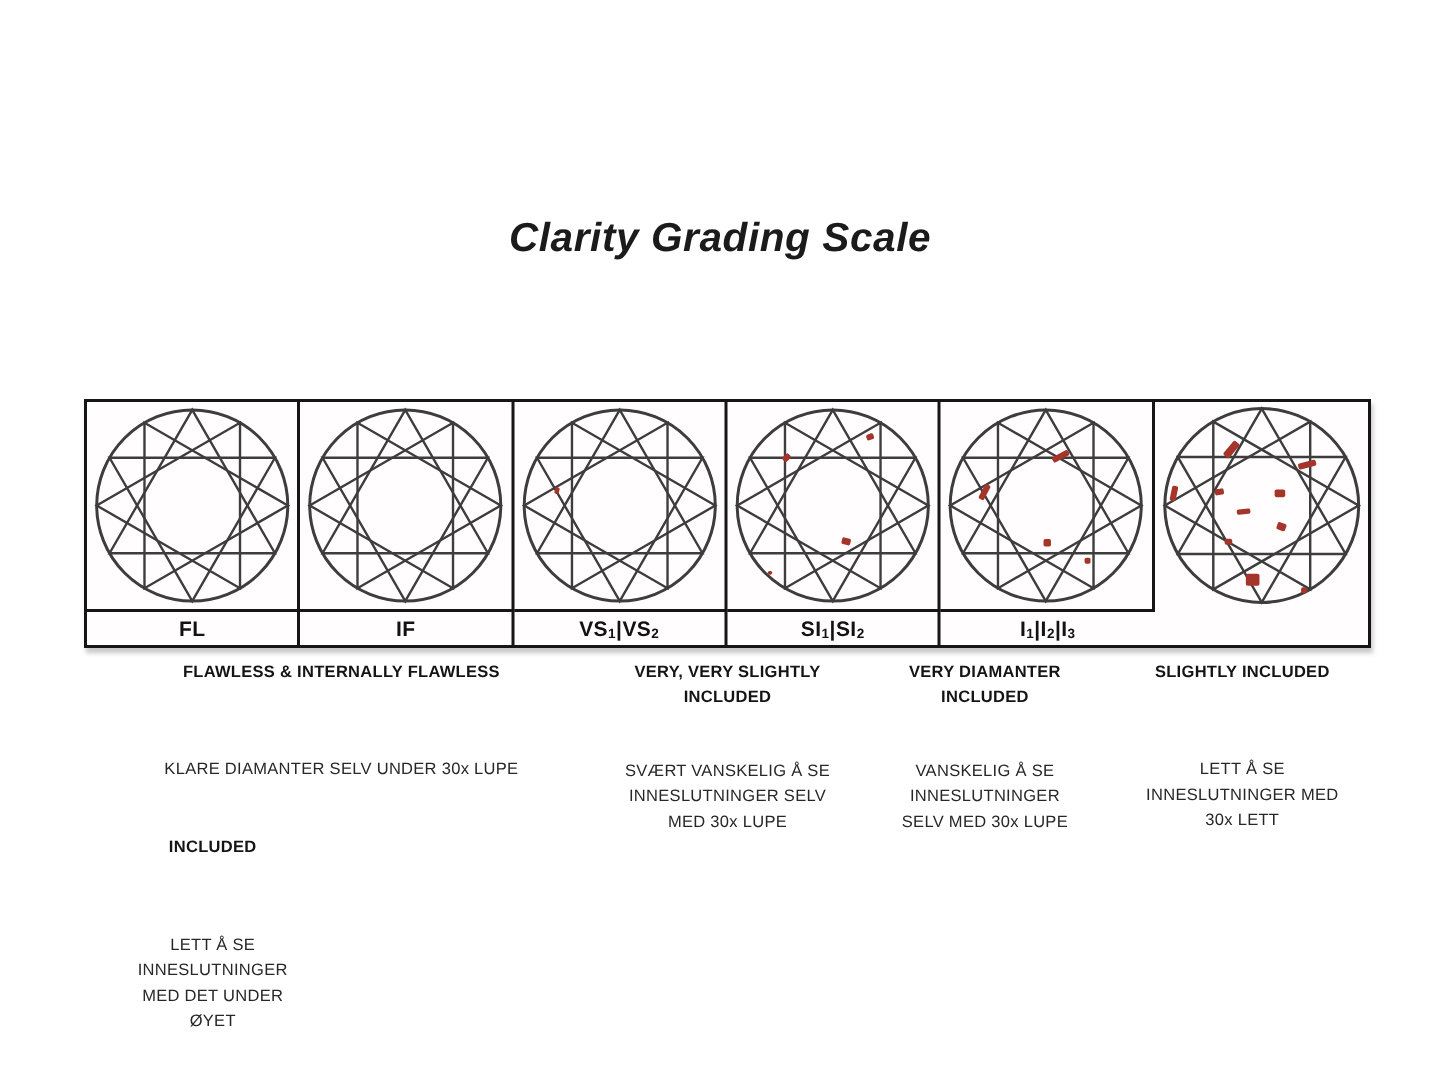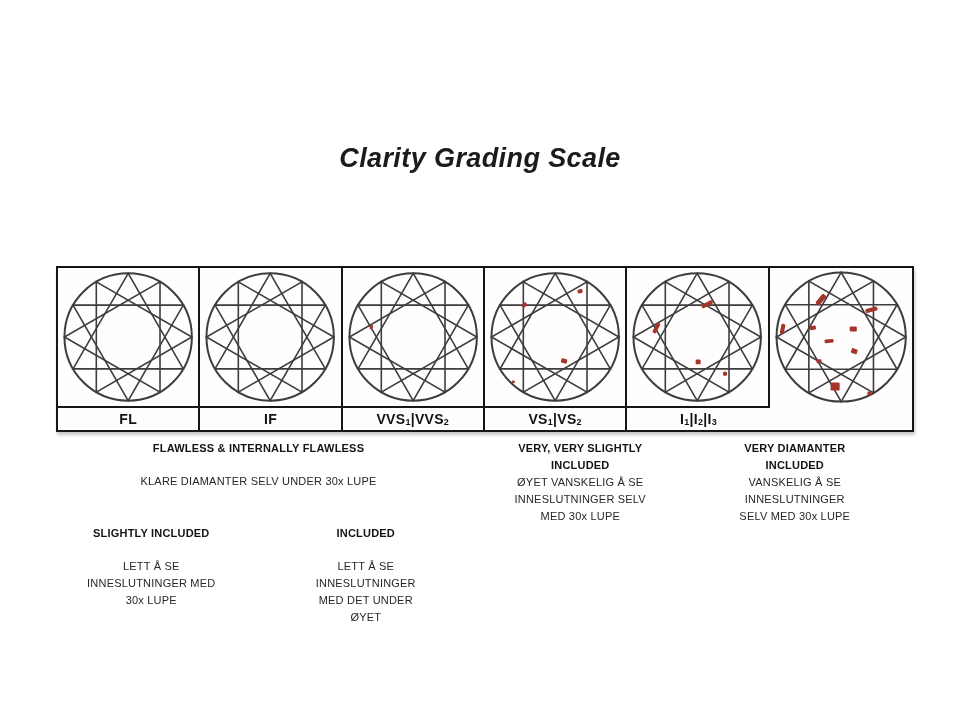--- a/index.html
+++ b/index.html
@@ -24,31 +24,31 @@
   }
   .lcell{
     border-top:2px solid #161616;border-right:2px solid #161616;
     display:flex;align-items:center;justify-content:center;
     font-weight:700;font-size:14px;letter-spacing:.3px;color:#121212;
   }
   .dcell.last,.lcell.last{border-right:none;text-align:right;}
   .lcell sub{font-size:9px;vertical-align:baseline;position:relative;bottom:-1px;}
   .dcell svg{display:block;width:100%;height:100%;}
   .descs{
-    position:absolute;left:44px;top:440px;width:858px;
-    display:grid;grid-template-columns:repeat(4,1fr);
+    position:absolute;left:56px;top:440px;width:858px;
+    display:grid;grid-template-columns:repeat(5,1fr);
   }
   .desc{padding:0 5px;text-align:center;min-width:0;}
   .desc.span2{grid-column:span 2;}
   .desc .head{
     font-weight:700;font-size:11px;line-height:17px;min-height:33px;
     letter-spacing:.2px;color:#141414;
   }
   .desc .body{
-    font-size:11px;line-height:17px;letter-spacing:.2px;color:#272727;
+    font-size:11px;line-height:17px;letter-spacing:.2px;color:#272727;margin-top:32px;
   }
 </style>
 </head>
 <body>
 
 <div class="canvas">
   <h1 class="title">Clarity Grading Scale</h1>
   <div class="gtable" id="gradeTable">
       <div class="dcell">
         <svg viewBox="0 0 141 136" preserveAspectRatio="xMidYMid meet">
@@ -123,45 +123,45 @@
           <rect x="96.5" y="122.0" width="4" height="4" rx="1.2" fill="#a5342b" transform="rotate(0 98.5 124)"></rect>
         </svg>
       </div>
       <div class="lcell">
         <span>FL</span>
       </div>
       <div class="lcell">
         <span>IF</span>
       </div>
       <div class="lcell">
-        <span>VVS<sub>1</sub>|VVS<sub>2</sub></span>
+        <span>VS<sub>1</sub>|VS<sub>2</sub></span>
       </div>
       <div class="lcell">
-        <span>VS<sub>1</sub>|VS<sub>2</sub></span>
+        <span>SI<sub>1</sub>|SI<sub>2</sub></span>
       </div>
       <div class="lcell last">
         <span>I<sub>1</sub>|I<sub>2</sub>|I<sub>3</sub></span>
       </div>
     </div>
   <div class="descs" id="descRow">
       <div class="desc span2">
         <div class="head">
           <div>FLAWLESS &amp; INTERNALLY FLAWLESS</div>
         </div>
         <div class="body">
           <div>KLARE DIAMANTER SELV UNDER 30x LUPE</div>
         </div>
       </div>
       <div class="desc">
         <div class="head">
           <div>VERY, VERY SLIGHTLY</div>
           <div>INCLUDED</div>
         </div>
         <div class="body">
-          <div>ØYET VANSKELIG Å SE</div>
+          <div>SVÆRT VANSKELIG Å SE</div>
           <div>INNESLUTNINGER SELV</div>
           <div>MED 30x LUPE</div>
         </div>
       </div>
       <div class="desc">
         <div class="head">
           <div>VERY DIAMANTER</div>
           <div>INCLUDED</div>
         </div>
         <div class="body">
@@ -170,21 +170,21 @@
           <div>SELV MED 30x LUPE</div>
         </div>
       </div>
       <div class="desc">
         <div class="head">
           <div>SLIGHTLY INCLUDED</div>
         </div>
         <div class="body">
           <div>LETT Å SE</div>
           <div>INNESLUTNINGER MED</div>
-          <div>30x LUPE</div>
+          <div>30x LETT</div>
         </div>
       </div>
       <div class="desc">
         <div class="head">
           <div>INCLUDED</div>
         </div>
         <div class="body">
           <div>LETT Å SE</div>
           <div>INNESLUTNINGER</div>
           <div>MED DET UNDER</div>

